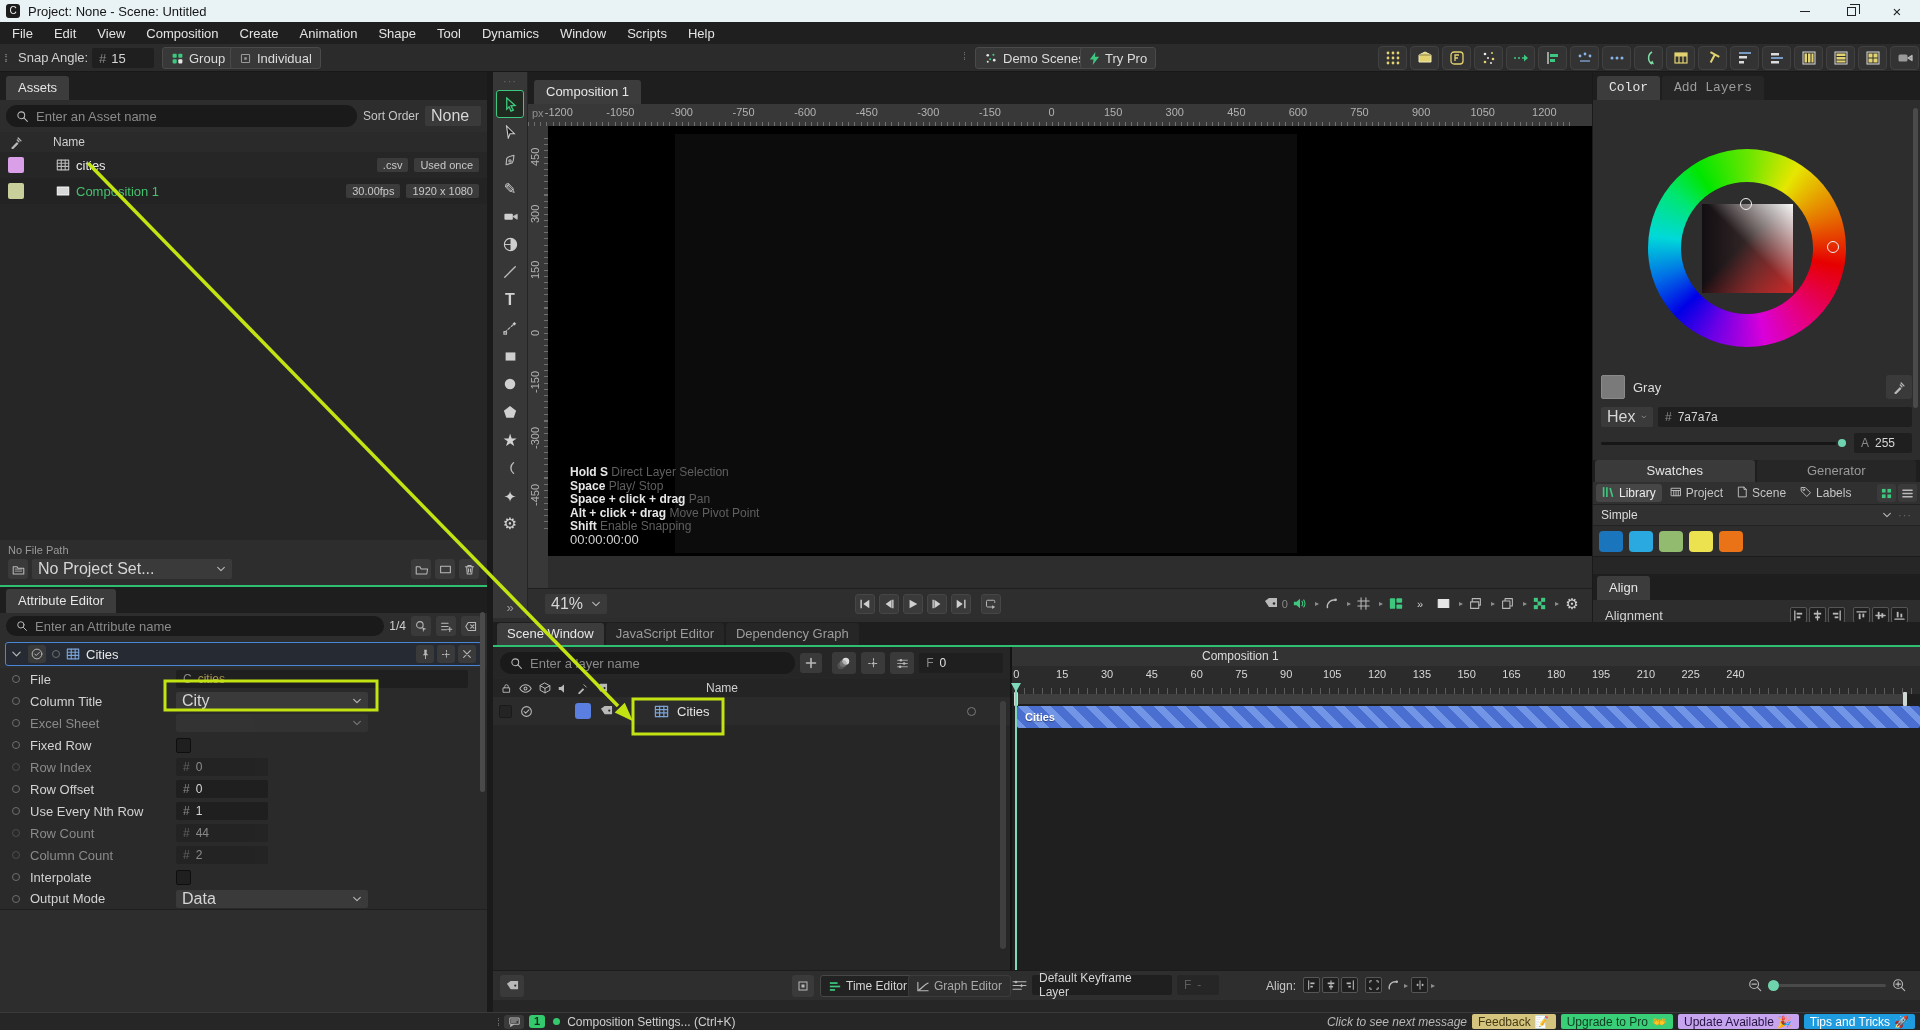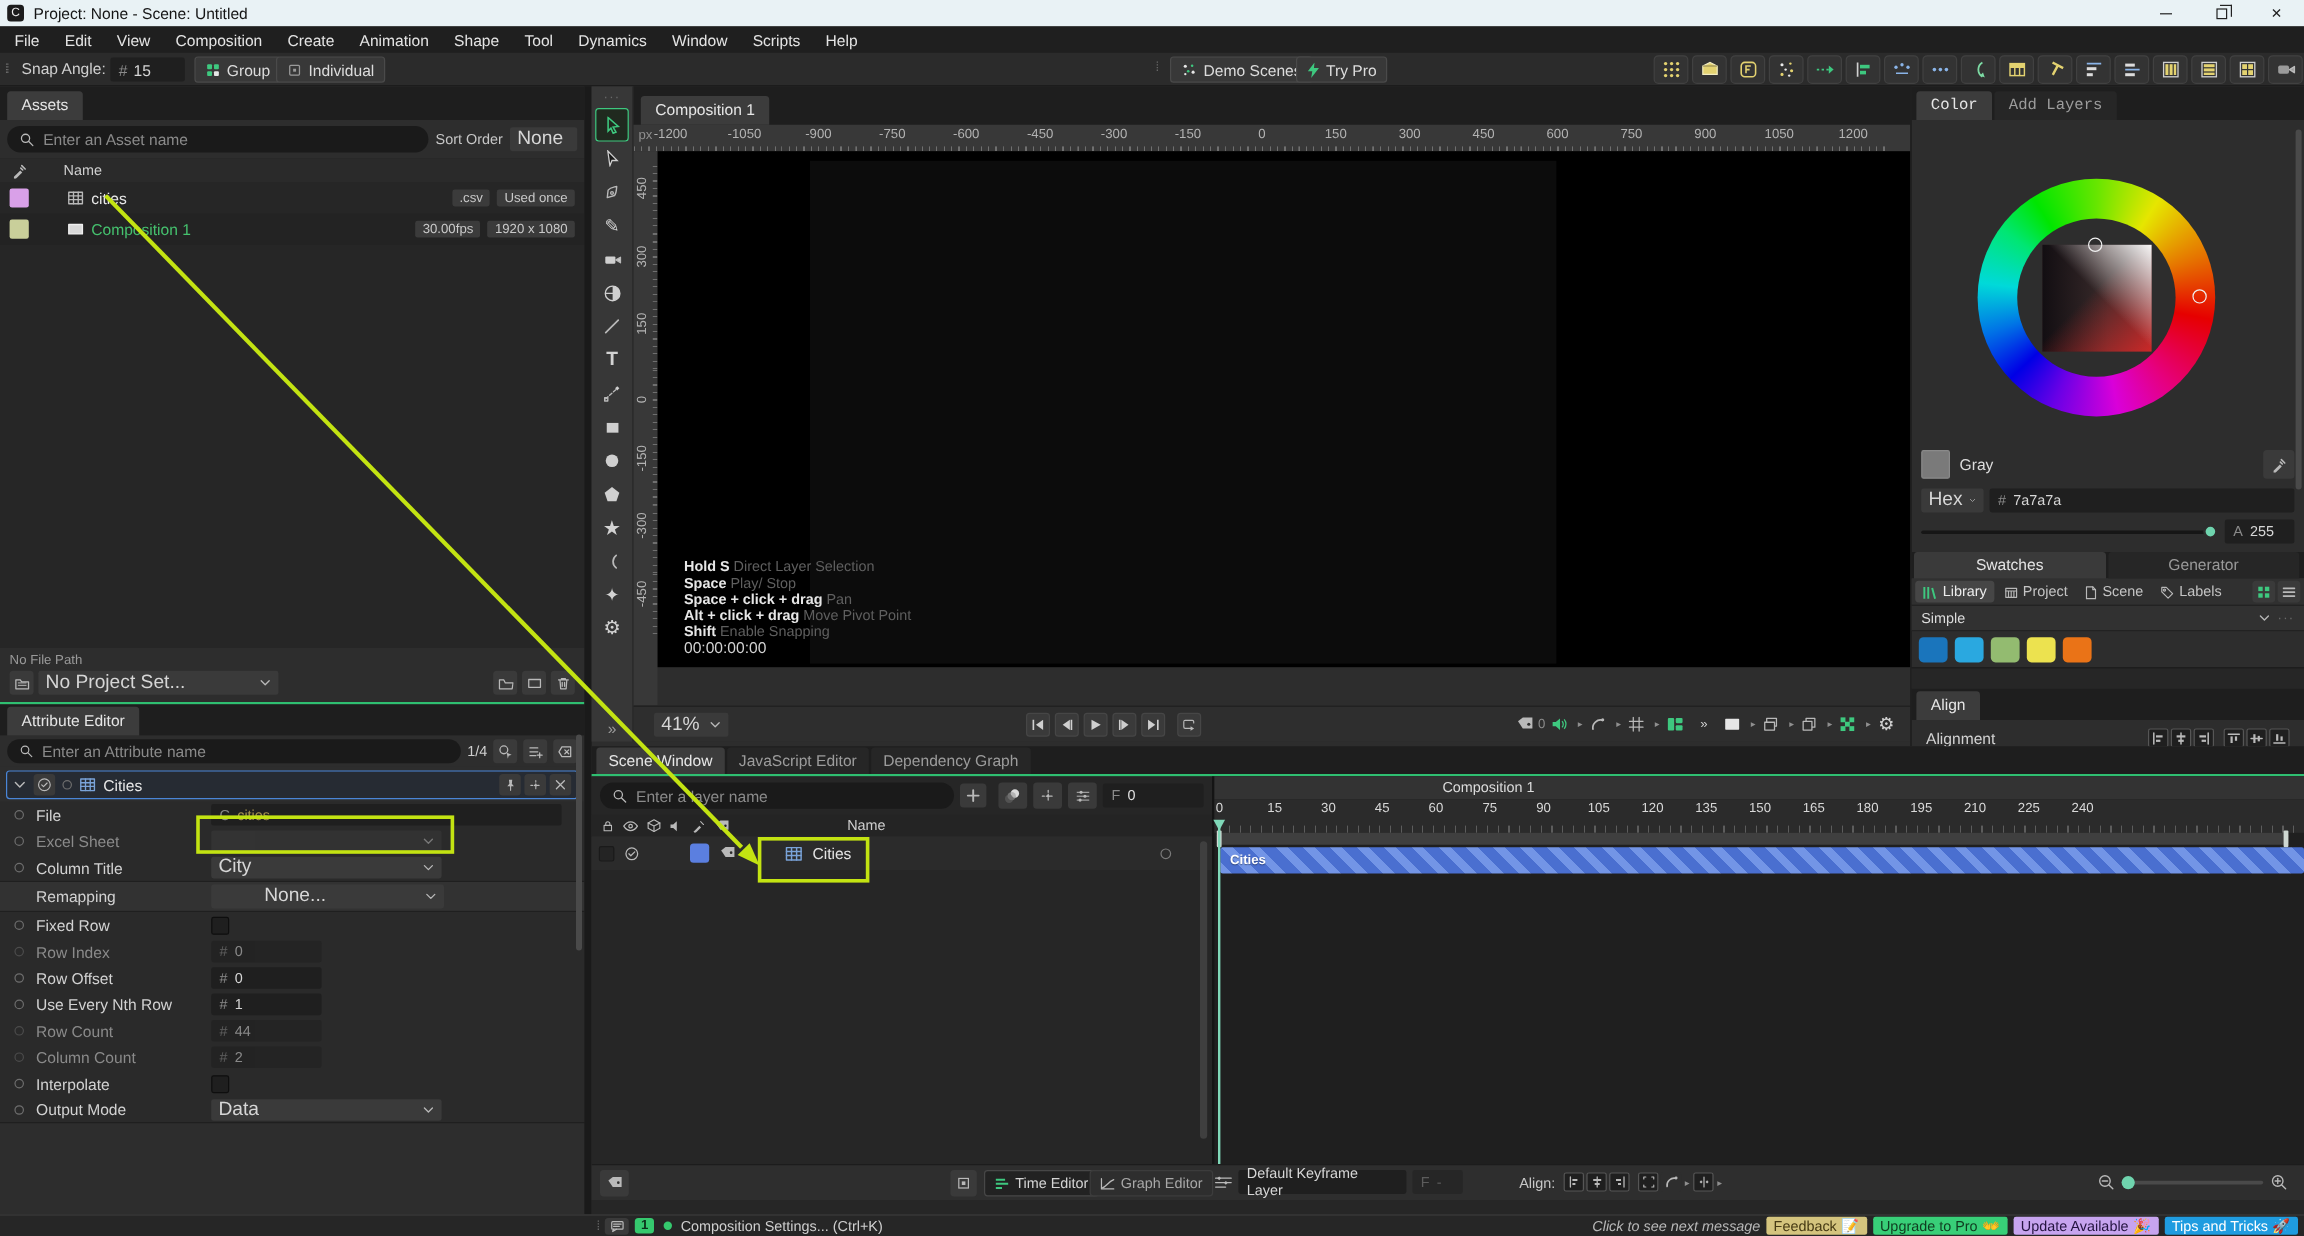--- a/index.html
+++ b/index.html
@@ -88,21 +88,21 @@
   .wheel-hole { position:absolute; left:88px; top:82px; width:132px; height:132px; border-radius:50%; background:#2d2d2d; }
   .svbox { position:absolute; left:109px; top:104px; width:91px; height:89px;
            background:linear-gradient(225deg, rgba(255,255,255,.96), rgba(255,255,255,0) 48%),
                       linear-gradient(315deg, rgba(216,40,40,.92), rgba(216,40,40,0) 55%),
                       linear-gradient(90deg, #120e12, rgba(18,14,18,0) 60%), #3a2b2b; }
   .handle { position:absolute; width:12px; height:12px; border:1.6px solid #f0f0f0; border-radius:50%; }
   .seg2 { display:flex; height:22px; background:#1e1e1e; }
   .seg2 > div { flex:1; text-align:center; font-size:13px; padding-top:3px; color:#9a9a9a; background:#262626; border-radius:3px 3px 0 0; margin-right:2px; }
   .seg2 > div.active { background:#3a3a3a; color:#e4e4e4; }
   .filterbar { display:flex; align-items:center; gap:2px; height:22px; background:#303030; padding:0 3px; }
-  .fbtn { display:flex; align-items:flex-end; gap:4px; padding:2px 6px; border-radius:3px; font-size:12px; color:#c4c4c4; }
+  .fbtn { display:flex; align-items:flex-start; gap:4px; padding:2px 6px; border-radius:3px; font-size:12px; color:#c4c4c4; }
   .fbtn.active { background:#464646; color:#ececec; }
   .chip { width:24px; height:21px; border-radius:4px; }
   .alignbtn { width:17px; height:16px; background:#1f1f1f; border:1px solid #565656; border-radius:2px; display:flex; align-items:center; justify-content:center; }
 
   
   .bottom-panel { left:493px; top:622px; width:1427px; height:390px; background:#262626; }
   .outliner { position:absolute; left:0; top:25px; width:517px; height:325px; background:#262626; }
   .timeline { position:absolute; left:517px; top:25px; width:910px; height:325px; background:#1f1f1f; border-left:2px solid #141414; }
   .tl-ruler { position:absolute; left:0; top:19px; width:910px; height:28px; background:#2b2b2b;
               background-image:repeating-linear-gradient(90deg, #5d5d5d 0 1px, transparent 1px 8.96px);
@@ -509,43 +509,33 @@
       <div class="attr-row">
         <span class="attr-radio"></span>
           <span class="attr-label">File</span>
         <div class="nfield" style="width:292px;color:#9a8a4a;">
             <span class="dim">C</span>
             <span style="color:#a89550;">cities</span>
           </div>
       </div>
       <div class="attr-row">
         <span class="attr-radio"></span>
-          <span class="attr-label dimmed">Excel Sheet</span>
-        <div class="select" style="width:192px;height:18px;opacity:.55;">
-            <span></span>
-            <svg class="ic chev" width="10" height="8" viewBox="0 0 12 8">
-              <polyline points="2,2 6,6 10,2"></polyline>
-            </svg>
-          </div>
-      </div>
-      <div class="attr-row">
-        <span class="attr-radio"></span>
           <span class="attr-label">Column Title</span>
         <div class="select" style="width:192px;height:18px;">
             <span>City</span>
             <svg class="ic chev" width="10" height="8" viewBox="0 0 12 8">
               <polyline points="2,2 6,6 10,2"></polyline>
             </svg>
           </div>
       </div>
-      <div class="attr-row" style="height:26px;background:#323232;border-top:1px solid #1f1f1f;border-bottom:1px solid #1f1f1f;">
-        <span style="width:18px;"></span>
-          <span class="attr-label">Remapping</span>
-        <div class="select" style="width:194px;height:20px;justify-content:center;">
-            <span style="margin:0 auto;">None...</span>
+      <div class="attr-row">
+        <span class="attr-radio"></span>
+          <span class="attr-label dimmed">Excel Sheet</span>
+        <div class="select" style="width:192px;height:18px;opacity:.55;">
+            <span></span>
             <svg class="ic chev" width="10" height="8" viewBox="0 0 12 8">
               <polyline points="2,2 6,6 10,2"></polyline>
             </svg>
           </div>
       </div>
       <div class="attr-row">
         <span class="attr-radio"></span>
           <span class="attr-label">Fixed Row</span>
         <span class="checkbox"></span>
       </div>

